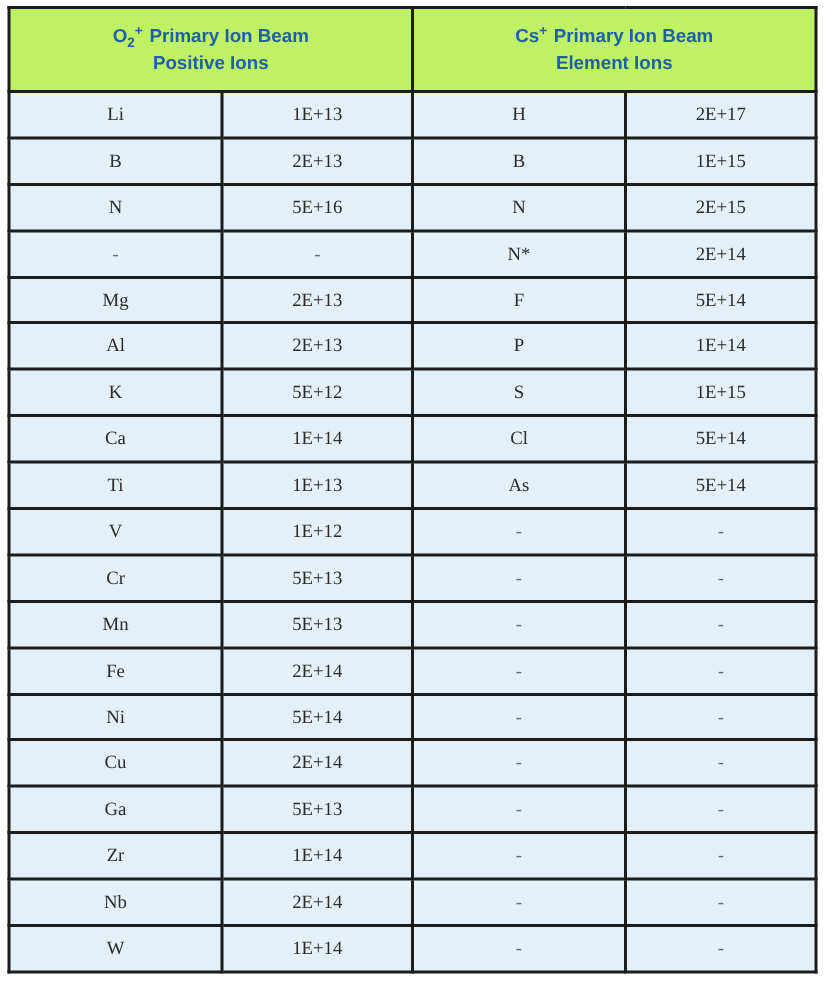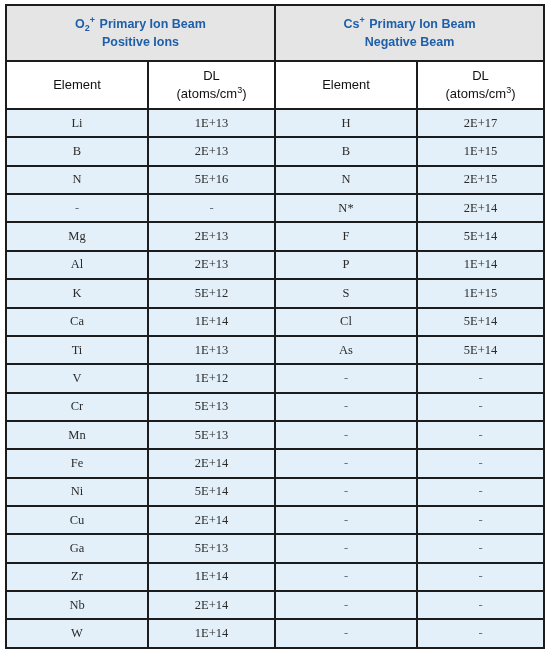--- a/index.html
+++ b/index.html
@@ -33,21 +33,21 @@
   }
 
   table.dl-table col.c-el   { width: 26.4%; }
   table.dl-table col.c-dl   { width: 23.6%; }
 
   
   tr.title-row { height: 56px; }
 
   td.beam-title {
     border: 2px solid #1c1c1c;
-    background: #e5e5e5;
+    background: #bef264;
     color: #1f5fa9;
     font-size: 12.5px;
     font-weight: bold;
     line-height: 1.45;
     text-align: center;
     vertical-align: middle;
     padding: 2px 4px;
   }
   td.beam-title .beam-species { white-space: nowrap; }
   td.beam-title sub {
@@ -115,40 +115,24 @@
     </colgroup>
 
     <thead>
       <tr class="title-row">
         <td class="beam-title" colspan="2">
           <span class="beam-species"><span>O</span><sub>2</sub><sup>+</sup> <span>Primary Ion Beam</span></span>
           <span class="beam-polarity">Positive Ions</span>
         </td>
         <td class="beam-title" colspan="2">
           <span class="beam-species"><span>Cs</span><sup>+</sup> <span>Primary Ion Beam</span></span>
-          <span class="beam-polarity">Negative Beam</span>
+          <span class="beam-polarity">Element Ions</span>
         </td>
       </tr>
 
-      <tr class="colhead-row">
-        <th class="colhead">
-          <span>Element</span>
-        </th>
-        <th class="colhead">
-          <span>DL</span>
-          <span class="unit-line"><span>(atoms/cm</span><sup>3</sup><span>)</span></span>
-        </th>
-        <th class="colhead">
-          <span>Element</span>
-        </th>
-        <th class="colhead">
-          <span>DL</span>
-          <span class="unit-line"><span>(atoms/cm</span><sup>3</sup><span>)</span></span>
-        </th>
-      </tr>
     </thead>
 
     <tbody id="table-body">
         <tr class="data-row">
           <td class="cell">Li</td>
           <td class="cell">1E+13</td>
           <td class="cell">H</td>
           <td class="cell">2E+17</td>
         </tr>
         <tr class="data-row">

